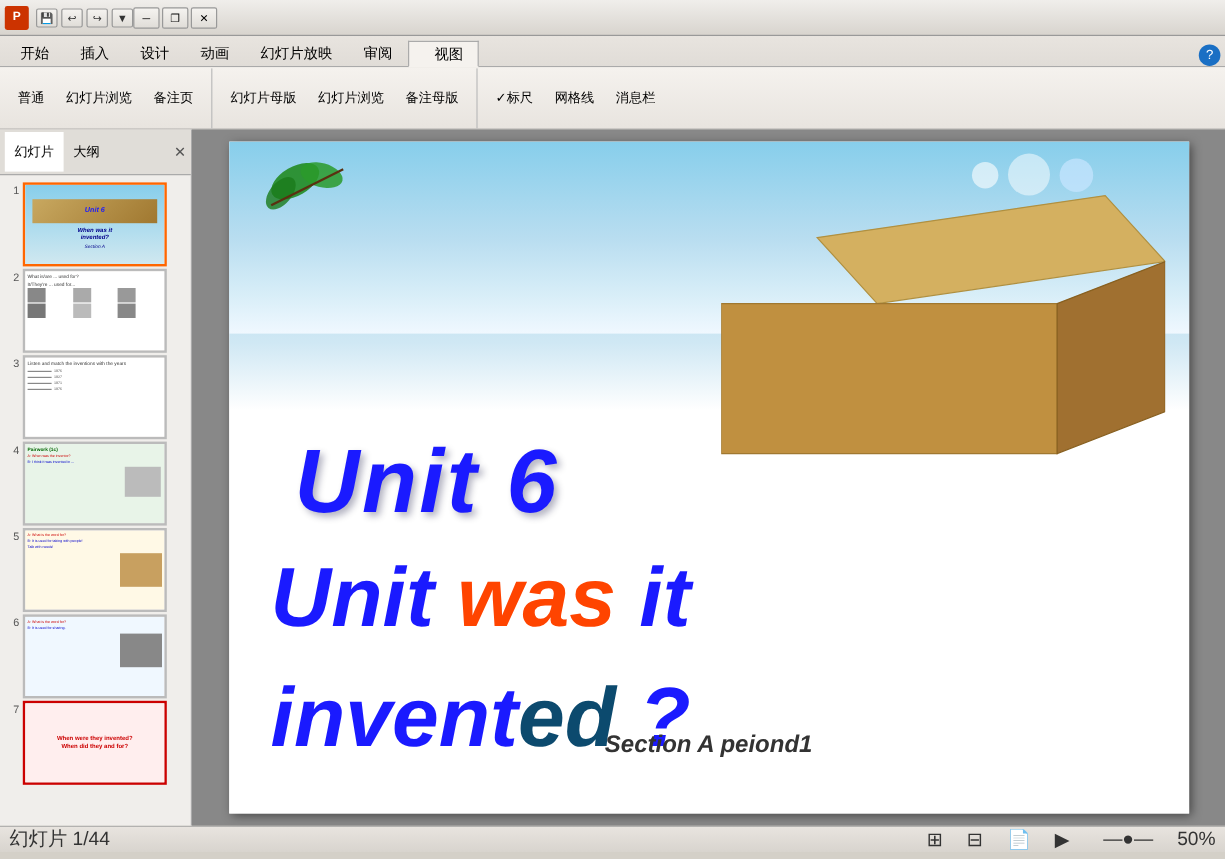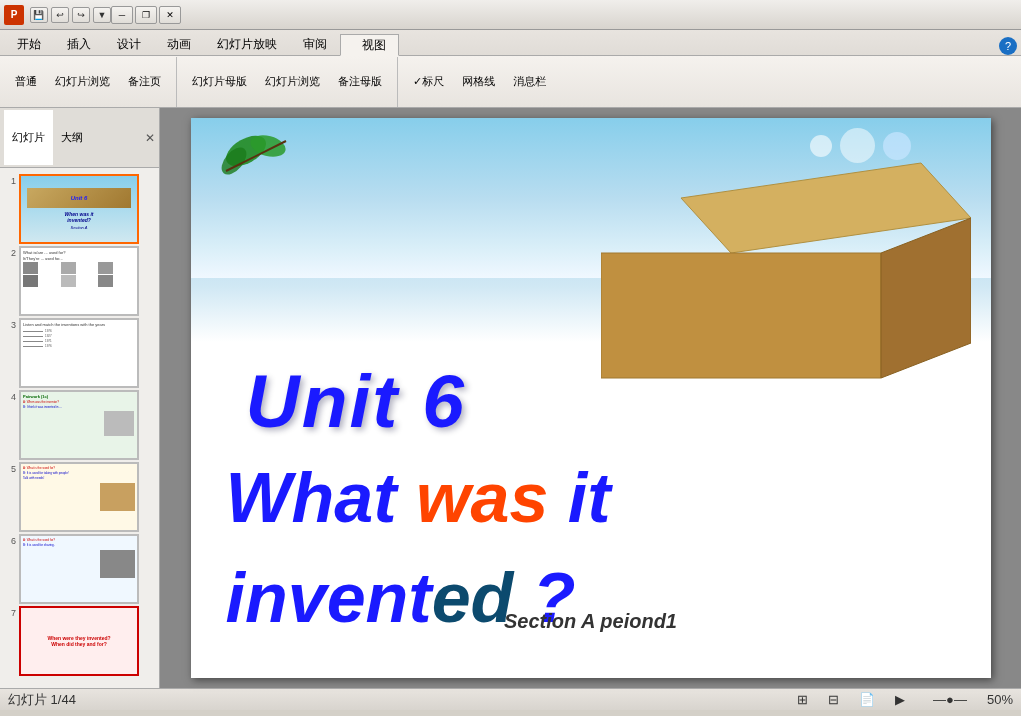--- a/index.html
+++ b/index.html
@@ -31,21 +31,21 @@
     .ribbon-tab { padding: 3px 12px; font-size: 12px; cursor: pointer; border: 1px solid transparent; border-bottom: none; background: transparent; height: 22px; display: flex; align-items: center; }
     .ribbon-tab.active { background: #f5f2ee; border-color: #aaa; border-bottom: 1px solid #f5f2ee; margin-bottom: -1px; padding-left: 21px; }
     .ribbon-commands { height: 51px; background: linear-gradient(to bottom, #f5f2ee, #e8e4df); display: flex; align-items: center; padding: 4px 8px; gap: 4px; }
 
     
     .main-area { display: flex; height: calc(716px - 30px - 26px - 58px - 22px); }
 
     
     .sidebar { width: 160px; background: #f0eeeb; border-right: 1px solid #aaa; display: flex; flex-direction: column; }
     .sidebar-header { display: flex; align-items: center; padding: 2px 4px; background: #e0ddd8; border-bottom: 1px solid #aaa; }
-    .sidebar-tab { font-size: 11px; padding: 20px 8px; cursor: pointer; }
+    .sidebar-tab { font-size: 11px; padding: 9px 8px; cursor: pointer; }
     .sidebar-tab.active { background: #fff; }
     .sidebar-close { margin-left: auto; cursor: pointer; font-size: 12px; color: #555; }
     .sidebar-scroll { flex: 1; overflow-y: auto; overflow-x: hidden; padding: 4px 2px; }
     .slide-thumb { margin: 2px; cursor: pointer; display: flex; align-items: flex-start; gap: 3px; }
     .slide-num { font-size: 9px; color: #555; width: 12px; text-align: right; margin-top: 2px; }
     .slide-img { width: 120px; height: 70px; border: 2px solid #bbb; background: #fff; overflow: hidden; position: relative; flex-shrink: 0; }
     .slide-thumb.active .slide-img { border-color: #ff6600; }
 
     
     .mini-slide1 { width: 100%; height: 100%; background: linear-gradient(to bottom, #87ceeb, #d0e8f0); display: flex; flex-direction: column; align-items: center; justify-content: center; }
@@ -88,21 +88,21 @@
 
     
     .slide-bg { position: absolute; top: 0; left: 0; width: 100%; height: 100%; background: linear-gradient(to bottom, #c8e8f8 0%, #a8d4ee 15%, #d0e8f4 30%, #ffffff 40%); }
 
     
     .watermark { position: absolute; bottom: 8px; right: 8px; background: rgba(0,0,0,0.75); padding: 4px 8px; border-radius: 4px; }
     .wm-top { font-size: 24px; font-weight: bold; color: #ffff00; font-family: SimSun, sans-serif; }
     .wm-bottom { font-size: 13px; color: #00ffff; font-family: Arial, sans-serif; }
 
     
-    .status-bar { height: 22px; background: linear-gradient(to bottom, #e8e4df, #d8d4ce); border-top: 1px solid #aaa; display: flex; align-items: center; padding: 0 8px; font-size: 13px; color: #333; gap: 20px; }
+    .status-bar { height: 22px; background: linear-gradient(to bottom, #e8e4df, #d8d4ce); border-top: 1px solid #aaa; display: flex; align-items: center; padding: 0 8px; font-size: 16px; color: #333; gap: 20px; }
     .ribbon-btn { padding: 2px 6px; font-size: 11px; cursor: pointer; background: transparent; border: 1px solid transparent; border-radius: 2px; }
     .ribbon-separator { width: 1px; height: 50px; background: #bbb; margin: 0 4px; }
 
     .help-icon { position: absolute; right: 8px; top: 4px; width: 18px; height: 18px; border-radius: 50%; background: #1a6fc4; color: white; font-size: 11px; display: flex; align-items: center; justify-content: center; cursor: pointer; }
 
     .box-svg { position: absolute; top: 40px; right: 20px; }
   </style>
 </head>
 <body>
 
@@ -293,21 +293,21 @@
 
           <polygon points="0,95 280,95 280,220 0,220" fill="#c09040" stroke="#a07830" stroke-width="1"></polygon>
 
           <polygon points="280,95 370,60 370,185 280,220" fill="#a07030" stroke="#886020" stroke-width="1"></polygon>
         </svg>
       </div>
 
       <div style="position:absolute;top:240px;left:55px;font-size:75px;font-weight:900;color:#1a1aff;font-style:italic;font-family:'Arial Black',Impact,sans-serif;text-shadow:3px 3px 6px rgba(0,0,50,0.3);letter-spacing:2px;">Unit 6</div>
 
       <div style="position:absolute;top:345px;left:35px;font-size:70px;font-weight:900;font-style:italic;font-family:'Arial Black',Impact,sans-serif;line-height:1;">
-        <span style="color:#1a1aff;">What </span><span style="color:#ff4400;">was</span><span style="color:#1a1aff;"> it</span>
+        <span style="color:#1a1aff;">Unit </span><span style="color:#ff4400;">was</span><span style="color:#1a1aff;"> it</span>
       </div>
 
       <div style="position:absolute;top:440px;left:35px;font-size:70px;font-weight:900;font-style:italic;font-family:'Arial Black',Impact,sans-serif;">
         <span style="color:#1a1aff;">invent</span><span style="color:#0c4a6e;">ed</span><span style="color:#1a1aff;"> ?</span>
       </div>
 
       <div style="position:absolute;bottom:45px;left:50%;transform:translateX(-50%);font-size:20px;font-style:italic;font-weight:bold;color:#333;white-space:nowrap;font-family:Arial,sans-serif;">Section  A peiond1</div>
 
     </div>
   </div>

